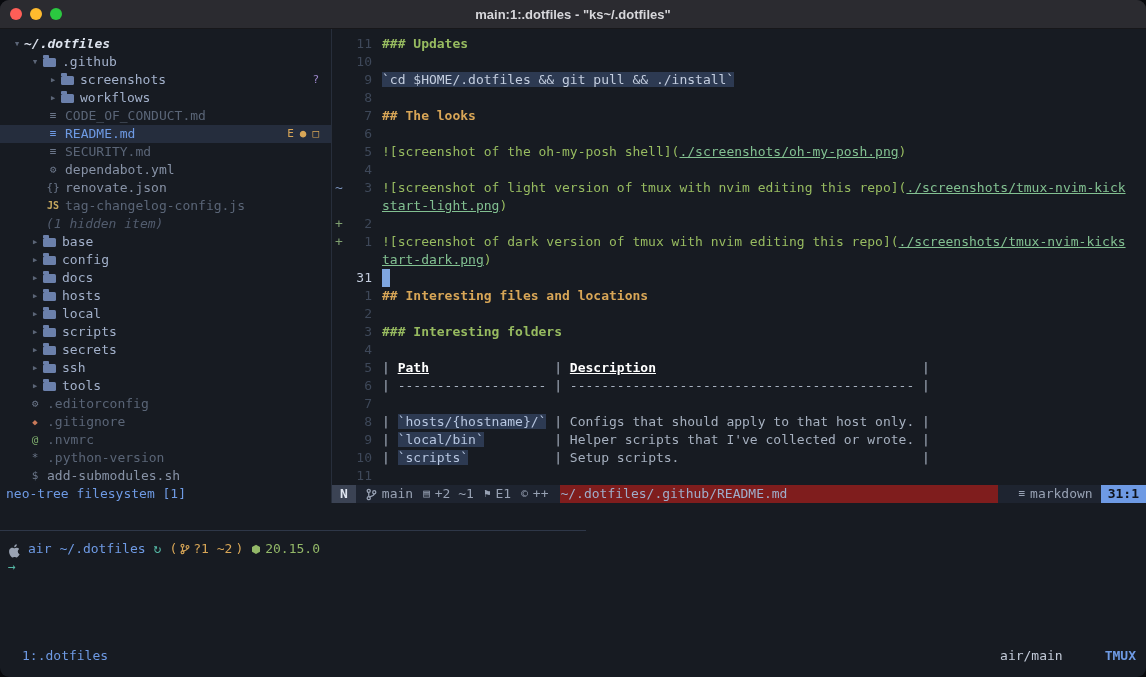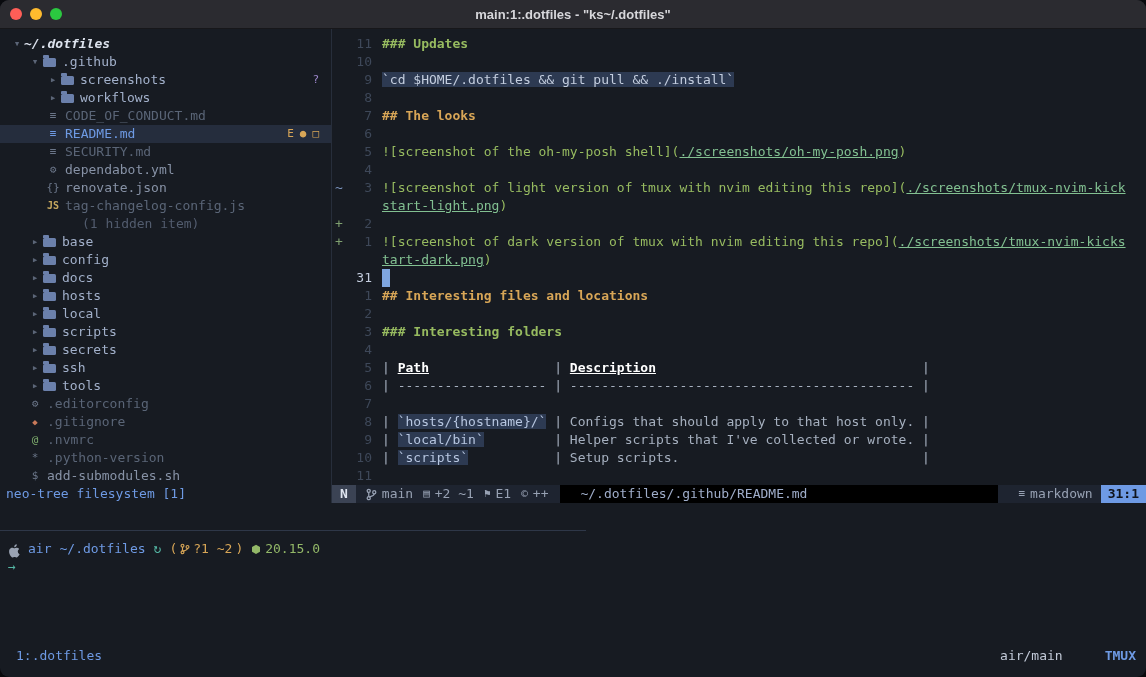--- a/index.html
+++ b/index.html
@@ -22,21 +22,21 @@
   .i-folder{width:13px;height:9px;background:#6b80ab;border-radius:1.5px;position:relative;display:inline-block;margin:0 6px 0 1px;}
   .i-folder::before{content:"";position:absolute;top:-3px;left:0;width:6px;height:3px;background:#6b80ab;border-radius:1px 1px 0 0;}
   .tree-ficon{width:14px;margin-right:5px;display:inline-block;text-align:center;font-size:11px;color:#6b7689;}
   .ic-js{font-size:10px;font-weight:bold;color:#c7a95f;}
   .ic-git{color:#c97a5a;font-size:9px;}
   .ic-at{color:#7fae6d;}
   .tree-label{color:#8792a6;}
   .k-folder .tree-label{color:#a2b0ca;}
   .t-root .tree-label{color:#dde3ee;font-weight:bold;font-style:italic;}
   .t-dim .tree-label{color:#5a6577;}
-  .t-hidden .tree-label{color:#525c6e;margin-left:36px;}
+  .t-hidden .tree-label{color:#525c6e;font-style:italic;}
   .t-selected{background:#252d3d;}
   .t-selected .tree-label{color:#6e9ae4;}
   .t-selected .tree-ficon{color:#6e9ae4;}
   .tree-badges{margin-left:auto;margin-right:12px;display:inline-flex;gap:6px;}
   .tb{color:#d8a657;font-size:11px;}
   .tb-purple{color:#a08ad0;}
   .tree-footer{height:18px;line-height:18px;color:#6e9ae4;padding-left:6px;}
   
   .editor{flex:1;display:flex;flex-direction:column;padding-top:6px;min-width:0;}
   .ed-line{height:18px;line-height:18px;display:flex;white-space:pre;}
@@ -52,33 +52,33 @@
   .s-codebg{background:#2d3a52;color:#c4cedf;}
   .s-code{background:#2d3a52;color:#b7c6e0;}
   .s-tfg{color:#a6b0bf;}
   .s-th{color:#ffffff;font-weight:bold;text-decoration:underline;}
   .s-cursor{background:#7fa6e0;color:#171b22;display:inline-block;width:8px;}
   
   .statusline{margin-top:auto;height:18px;line-height:18px;background:#1e2430;display:flex;align-items:stretch;overflow:hidden;}
   .sl-mode{background:#3b4354;color:#dfe5f0;font-weight:bold;padding:0 8px;}
   .sl-item{display:inline-flex;align-items:center;gap:5px;color:#97a1b3;margin-left:10px;flex:none;}
   .sl-ic{font-size:11px;}
-  .sl-path{flex:1;background:#000000;color:#9fadca;margin-left:12px;margin-right:10px;padding:0 20px;overflow:hidden;white-space:pre;}
+  .sl-path{flex:1;background:#7f1d1d;color:#9fadca;margin-left:12px;margin-right:10px;padding:0 0;overflow:hidden;white-space:pre;}
   .sl-pos{background:#6e9ae4;color:#10141c;font-weight:bold;padding:0 7px;margin-left:8px;flex:none;}
   
   .rule{width:586px;border-top:1px solid #2e3748;margin-top:27px;}
   .prompt1{margin:9px 0 0 8px;height:18px;line-height:18px;display:flex;align-items:flex-end;gap:8px;white-space:pre;}
   .p-apple{color:#9aa3b3;display:inline-flex;align-items:center;}
   .p-host,.p-cwd{color:#6e9ae4;}
   .p-sync{color:#54b6a4;}
   .p-git{color:#d8a657;display:inline-flex;align-items:center;gap:3px;}
   .p-node{color:#93b868;display:inline-flex;align-items:center;gap:4px;}
   .prompt2{margin:0 0 0 8px;height:18px;line-height:18px;color:#54b6a4;}
   
-  .tmuxbar{position:absolute;left:16px;right:10px;bottom:12px;height:18px;line-height:18px;display:flex;justify-content:space-between;align-items:center;}
+  .tmuxbar{position:absolute;left:22px;right:10px;bottom:12px;height:18px;line-height:18px;display:flex;justify-content:space-between;align-items:center;}
   .tm-left{color:#6e9ae4;}
   .tm-right{display:flex;gap:18px;align-items:center;}
   .tm-session{color:#c2cad8;}
   .tm-badge{color:#6e9ae4;font-weight:bold;margin-left:24px;}
   svg{display:block;}
 </style>
 </head>
 <body>
 
 <div class="window">

